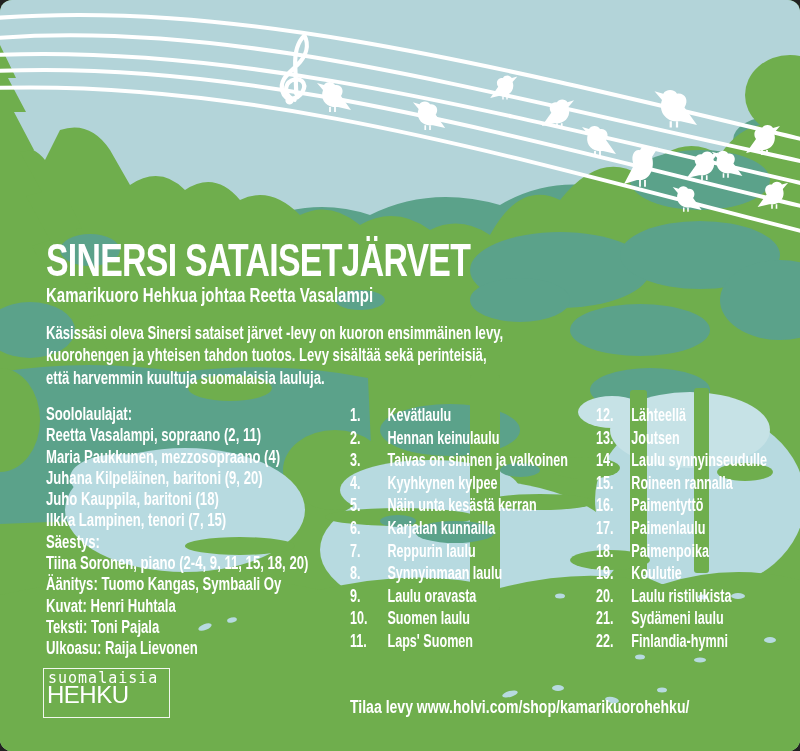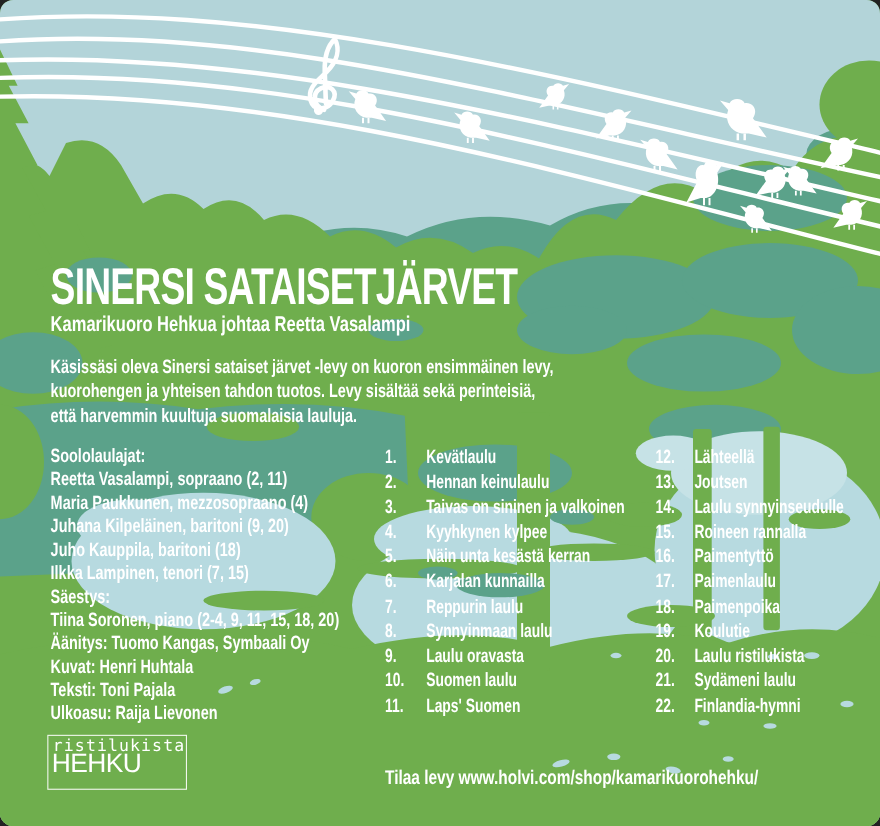--- a/index.html
+++ b/index.html
@@ -270,19 +270,19 @@
       <div class="trow">
         <span class="tnum">21.</span><span class="ttitle">Sydämeni laulu</span>
       </div>
 
       <div class="trow">
         <span class="tnum">22.</span><span class="ttitle">Finlandia-hymni</span>
       </div>
     </div>
 
   <div class="logo">
-    <div class="logo-top">ristilukista</div>
+    <div class="logo-top">suomalaisia</div>
     <div class="logo-bottom">HEHKU</div>
   </div>
 
   <div class="txt order">Tilaa levy www.holvi.com/shop/kamarikuorohehku/</div>
 
 </div>
 
 </body></html>

